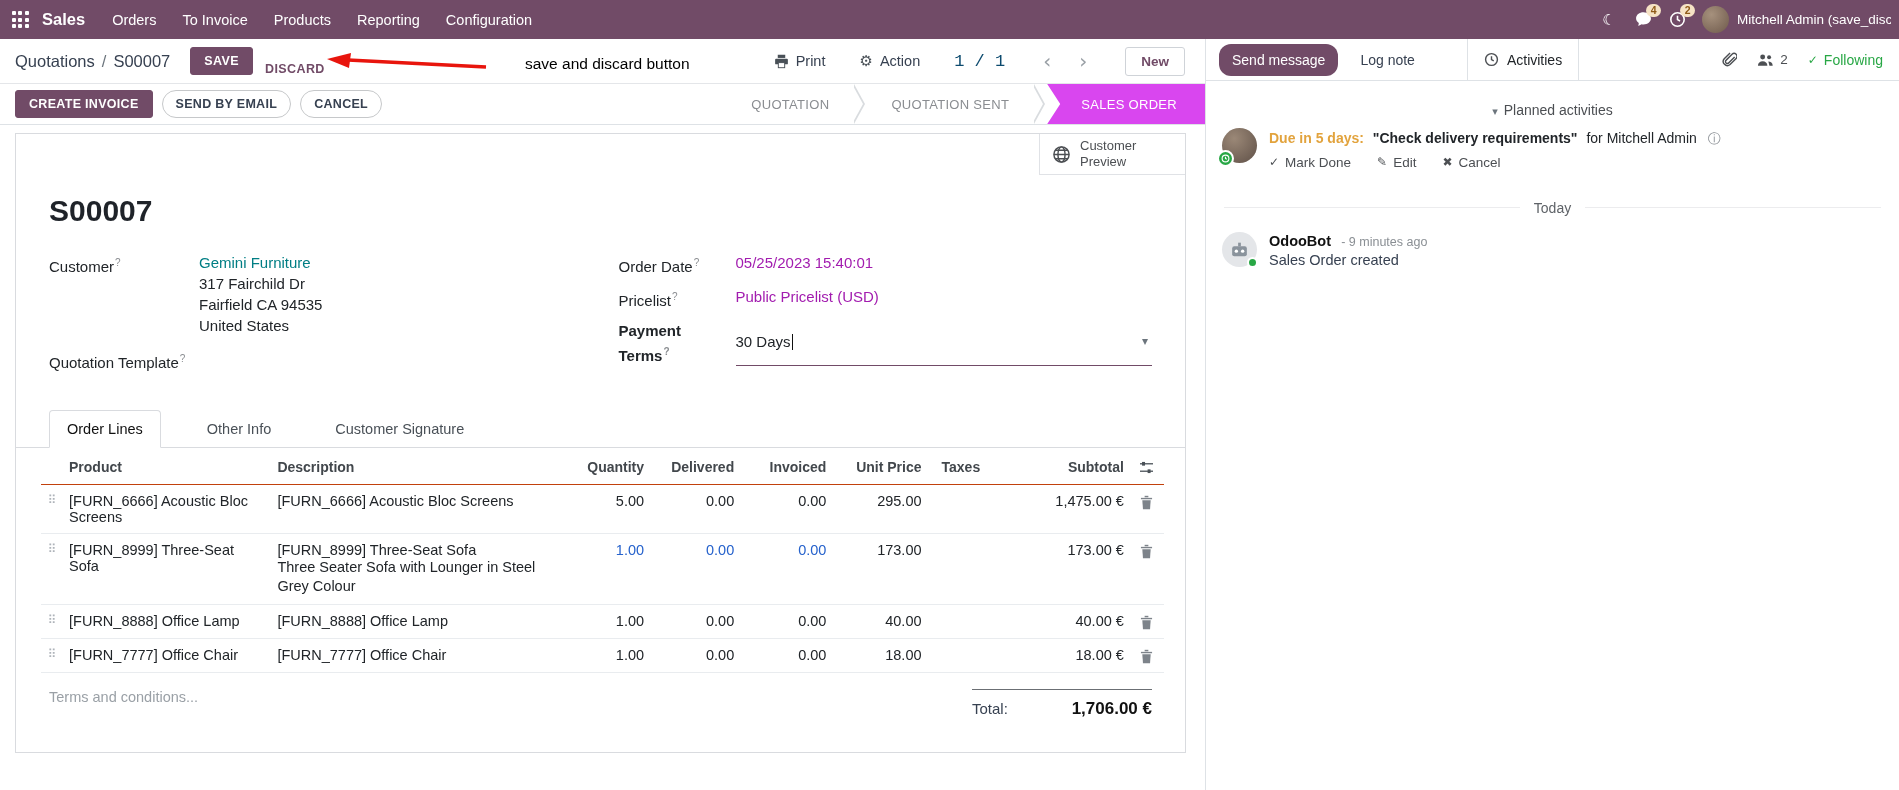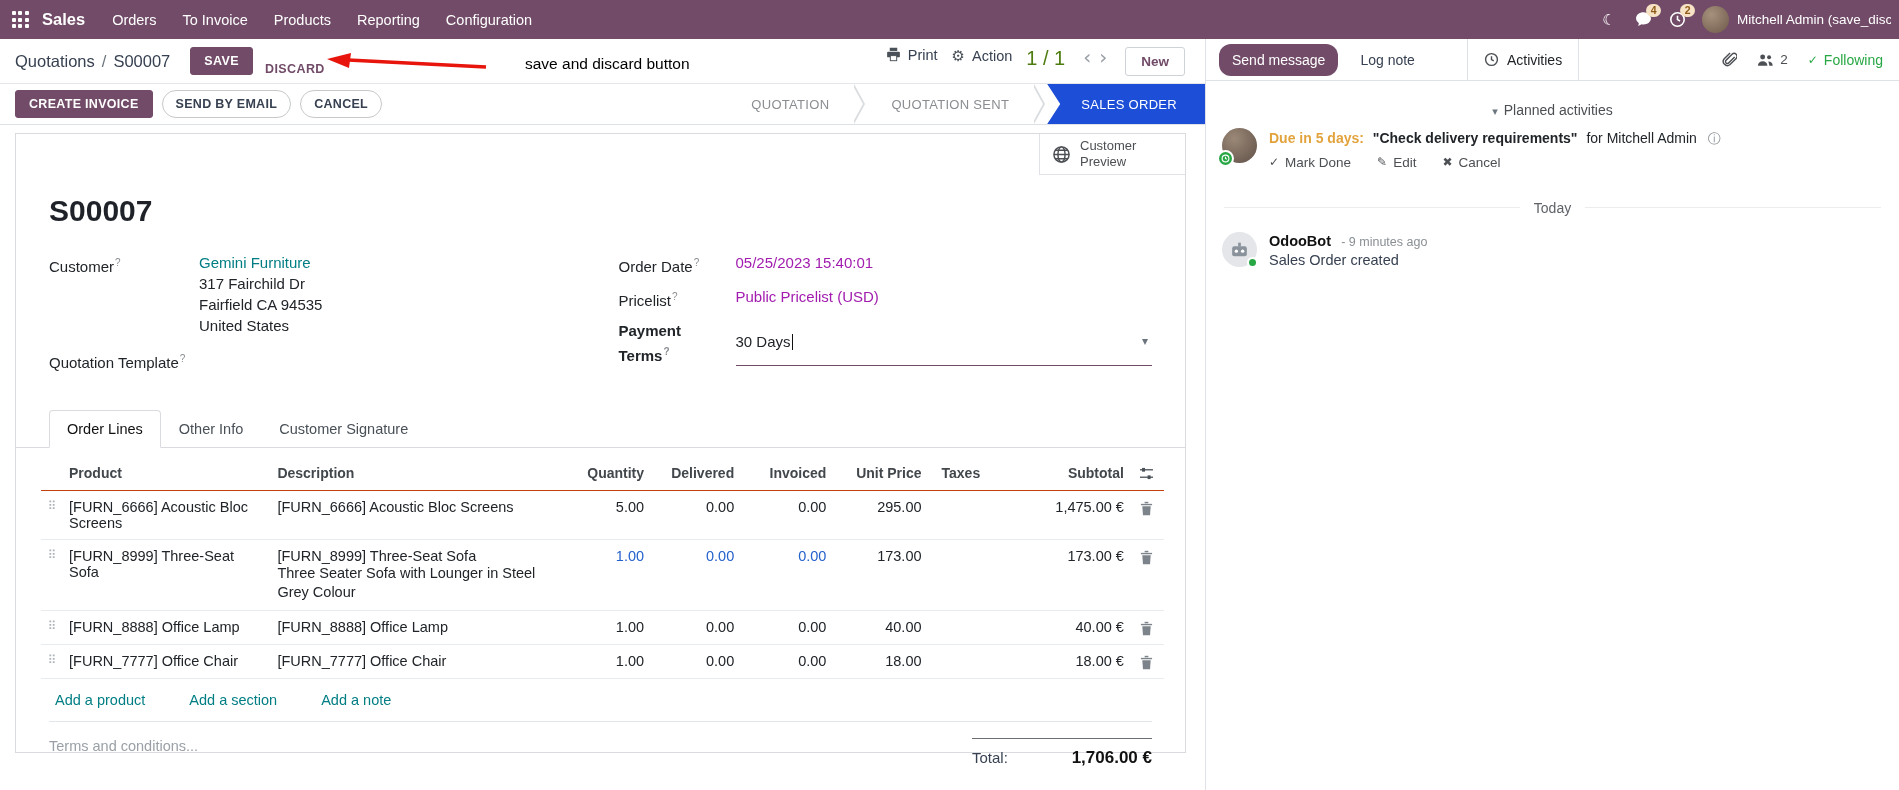--- a/index.html
+++ b/index.html
@@ -28,24 +28,24 @@
   
   .crumb-row { position:absolute; top:39px; left:0; width:1205px; height:44px; background:#fff;
                display:flex; align-items:center; padding:0 20px 0 15px; }
   .crumb { font-size:16.5px; color:#374151; white-space:nowrap; }
   .crumb .sep { margin:0 7px; color:#6c757d; }
   .crumb-parent { cursor:pointer; }
   .btn-save { margin-left:20px; background:#714B67; color:#fff; border:1px solid #714B67;
               font-weight:700; font-size:12.5px; letter-spacing:.4px; padding:6px 13px; border-radius:3px; cursor:pointer; }
   .btn-discard { margin-left:12px; background:none; border:none; color:#714B67;
                  font-weight:700; font-size:12.5px; letter-spacing:.4px; cursor:pointer;margin-top:16px; }
-  .cp-right { margin-left:auto; display:flex; align-items:flex-start; gap:14px; }
+  .cp-right { margin-left:auto; display:flex; align-items:center; gap:34px; }
   .cp-item { display:flex; align-items:center; gap:7px; font-size:14.5px; color:#374151; cursor:pointer; }
   .gear-glyph { font-size:15px; color:#495057; }
-  .pager { display:flex; align-items:center; gap:8px; font-size:20px; color:#4d7c0f; }
+  .pager { display:flex; align-items:center; gap:8px; font-size:17px; color:#0c4a6e;font-family:Liberation Mono, monospace; }
   .pager-chev { font-size:20px; color:#9aa0a6; cursor:pointer; line-height:1; padding:0 4px; }
   .btn-new { border:1px solid #cfd3d8; background:#fff; color:#714B67; font-weight:700;
              font-size:13.5px; padding:6px 15px; border-radius:3px; cursor:pointer; }
 
   
   .annotation-arrow { position:absolute; left:326px; top:52px; z-index:40; pointer-events:none; }
   .annotation-text { position:absolute; left:497px; top:55px; font-size:15.5px; color:#000; z-index:40;margin-left:28px; }
 
   
   .status-row { position:absolute; top:83px; left:0; width:1205px; height:42px; background:#fff;
@@ -56,21 +56,21 @@
   .btn-secondary { background:#fff; color:#374151; border:1px solid #c6c8ca; font-size:12.5px; font-weight:600;
                    letter-spacing:.3px; padding:6px 13px; border-radius:14px; cursor:pointer; }
   .pipeline { margin-left:auto; display:flex; align-items:stretch; }
   .pl-step { display:flex; align-items:center; padding:0 24px; font-size:13px; font-weight:500;
              letter-spacing:.3px; color:#8a8d91; cursor:pointer; background:#fff; }
   .pl-sep { width:14px; position:relative; }
   .pl-sep::before { content:""; position:absolute; top:50%; left:1px; margin-top:-20px;
                     border-top:20px solid transparent; border-bottom:20px solid transparent; border-left:11px solid #d9dcdf; }
   .pl-sep::after  { content:""; position:absolute; top:50%; left:-1px; margin-top:-20px;
                     border-top:20px solid transparent; border-bottom:20px solid transparent; border-left:11px solid #fff; }
-  .pl-step.active { background:#1d4ed8; color:#fff; padding-left:34px; padding-right:28px;
+  .pl-step.active { background:#d946ef; color:#fff; padding-left:34px; padding-right:28px;
                     clip-path:polygon(0 0,100% 0,100% 100%,0 100%,13px 50%); }
 
   
   .sheet { position:absolute; left:15px; top:133px; width:1171px; height:620px;
            background:#fff; border:1px solid #d9dbdf; }
   .smart-btn { position:absolute; top:0; right:0; height:41px; min-width:146px; background:#fff;
                border-left:1px solid #e0e2e6; border-bottom:1px solid #e0e2e6;
                display:flex; align-items:center; gap:9px; padding:0 12px; color:#4c4f53; cursor:pointer; }
   .smart-lbl { font-size:13px; line-height:1.25; }
   .sheet-body { padding:40px 33px 0 33px; height:100%; }
@@ -84,21 +84,21 @@
   .flabel.bold { font-weight:700; }
   sup.help { color:#8a8d91; font-size:10px; margin-left:1px; }
   .linkval { color:#017e84; cursor:pointer; }
   .addr div { line-height:21px; }
   .qt-row { margin-top:12px; }
   .fvalue { color:#a21caf; }
   .pt-wrap { flex:1; display:flex; align-items:center; border-bottom:1px solid #714B67; padding-bottom:2px; }
   .text-cursor { width:1px; height:16px; background:#111; margin-left:1px; }
   .pt-caret { margin-left:auto; color:#6c757d; font-size:12px; padding-right:4px; cursor:pointer; }
 
-  .notebook { margin:28px -33px 8px; padding:0 33px; border-bottom:1px solid #d9dbdf; display:flex; }
+  .notebook { margin:28px -33px 2px; padding:0 33px; border-bottom:1px solid #d9dbdf; display:flex;gap:28px; }
   .tab { padding:10px 17px; font-size:14.5px; color:#495057; cursor:pointer;
          border:1px solid transparent; margin-bottom:-1px; }
   .tab.active { border-color:#d9dbdf #d9dbdf #fff; background:#fff; color:#111;
                 border-top-left-radius:4px; border-top-right-radius:4px; }
 
   table.olines { width:calc(100% + 20px); margin-left:-8px; border-collapse:collapse; table-layout:fixed; font-size:14.5px; }
   .olines th { font-weight:700; color:#42474c; font-size:14px; padding:9px 6px; }
   .olines td { padding:8px 6px; vertical-align:top; }
   .olines thead tr { border-bottom:1px solid #c2410c; }
   .olines tbody tr { border-bottom:1px solid #e9ecef; }
@@ -428,25 +428,20 @@
               <svg width="13" height="15" viewBox="0 0 14 16" fill="#7d838a" style="margin:2px auto 0">
                 <rect x="1" y="3" width="12" height="1.5"></rect>
                 <rect x="5" y="0.8" width="4" height="1.6"></rect>
                 <path d="M2.5 5.5h9l-.7 9.7H3.2z"></path>
               </svg>
             </td>
         </tr>
       </tbody>
     </table>
 
-    <div class="line-links">
-      <span class="llink">Add a product</span>
-      <span class="llink">Add a section</span>
-      <span class="llink">Add a note</span>
-    </div>
 
     <div class="sheet-bottom">
       <div class="terms">Terms and conditions...</div>
       <div class="total-box">
         <span class="total-label">Total:</span>
         <span class="total-value">1,706.00 €</span>
       </div>
     </div>
   </div>
 </div>

